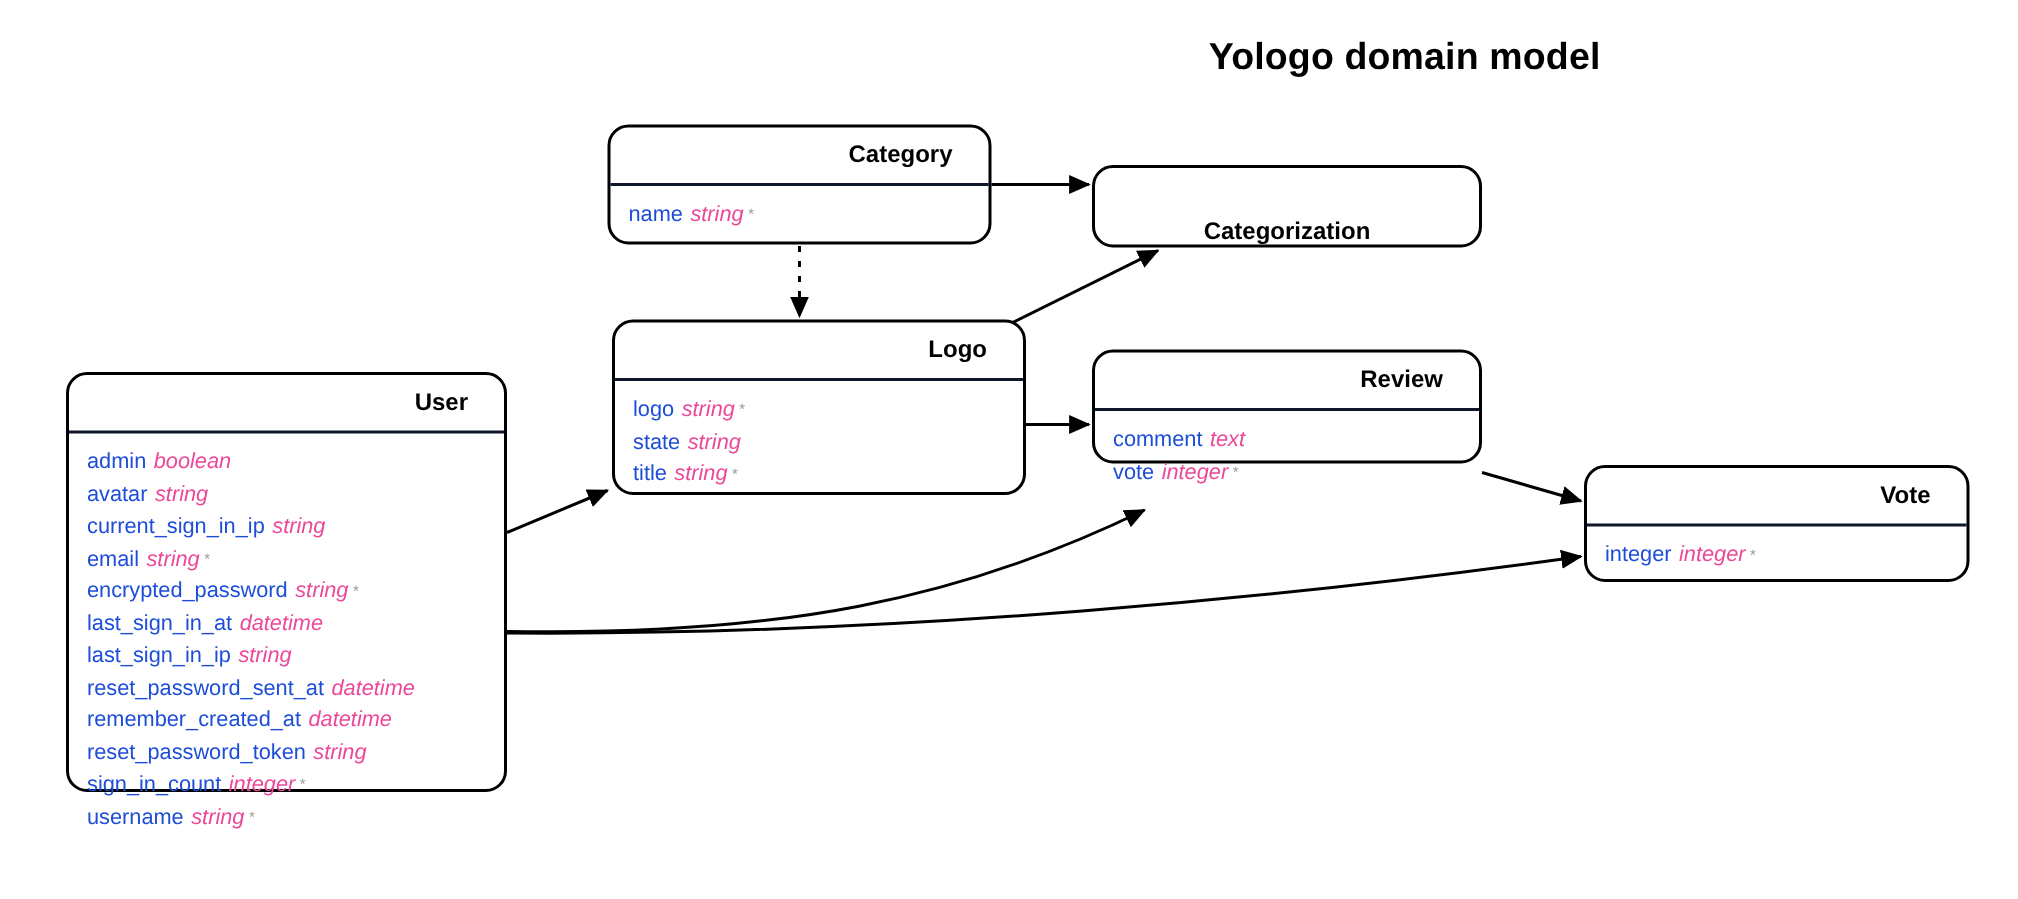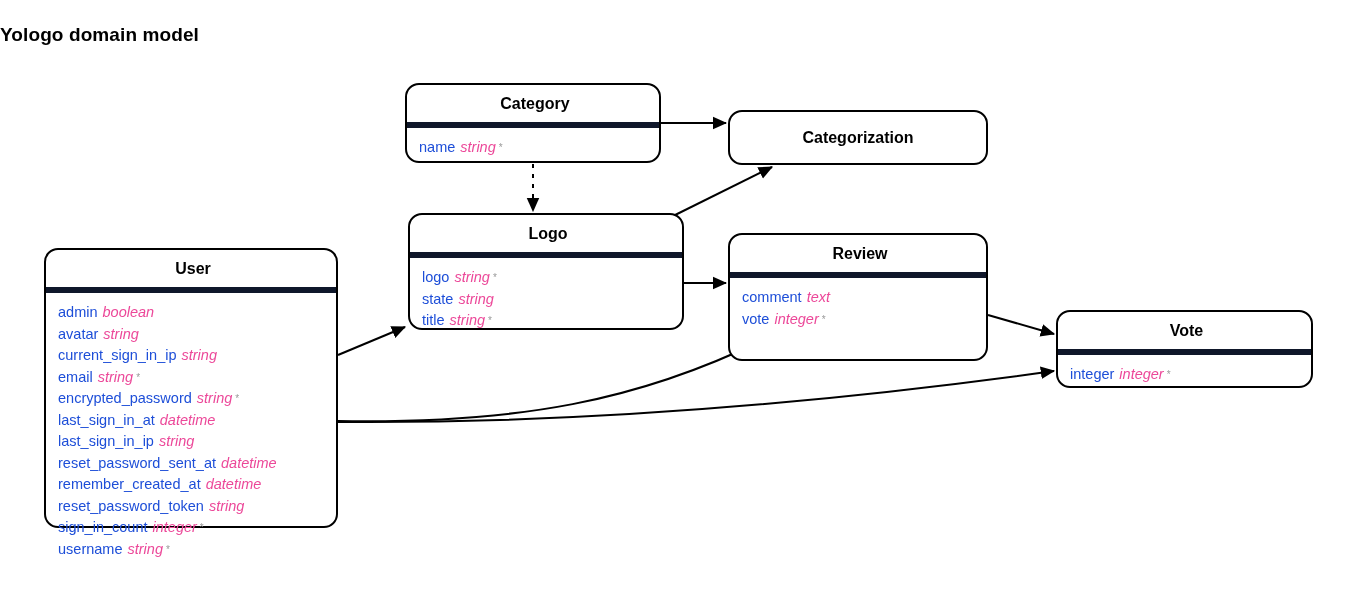--- a/index.html
+++ b/index.html
@@ -25,48 +25,49 @@
     top: 0;
     width: 1345px;
     height: 599px;
     pointer-events: none;
   }
   .diagram-title {
     position: absolute;
     left: 0;
     top: 24px;
     width: 1067px;
-    text-align: left;
-    font-size: 19px;
+    text-align: right;
+    font-size: 25px;
     font-weight: bold;
     color: #000000;
     letter-spacing: 0.1px;
   }
   .entity {
     position: absolute;
     box-sizing: border-box;
     background: #ffffff;
     border: 2px solid #000000;
     border-radius: 14px;
     z-index: 2;
   }
   .entity-title {
     text-align: center;
     font-size: 16px;
     font-weight: bold;
     color: #000000;
     line-height: 1;
   }
   .entity.has-attrs .entity-title {
-    padding: 11px 6px 10px 10px;
-    border-bottom: 6px solid #0f172a;
+    padding: 11px 24px 10px 10px;
+    border-bottom: 2px solid #0f172a;
+    text-align: right;
   }
   .entity.title-only {
     display: flex;
-    align-items: center;
+    align-items: flex-end;
     justify-content: center;
   }
   .entity.title-only .entity-title {
     padding: 0;
     border-bottom: none;
     width: 100%;
   }
   .attr-list {
     padding: 9px 0 8px 12px;
   }
@@ -185,21 +186,21 @@
       <div class="attr-row">
         <span class="attr-name">title</span><span class="attr-type">string</span><span class="attr-req">*</span>
       </div>
     </div>
   </div>
 
   <div class="entity title-only" style="left:728px; top:110px; width:260px; height:55px;">
     <div class="entity-title">Categorization</div>
   </div>
 
-  <div class="entity has-attrs" style="left:728px; top:233px; width:260px; height:128px;">
+  <div class="entity has-attrs" style="left:728px; top:233px; width:260px; height:76px;">
     <div class="entity-title">Review</div>
     <div class="attr-list">
       <div class="attr-row">
         <span class="attr-name">comment</span><span class="attr-type">text</span>
       </div>
       <div class="attr-row">
         <span class="attr-name">vote</span><span class="attr-type">integer</span><span class="attr-req">*</span>
       </div>
     </div>
   </div>

